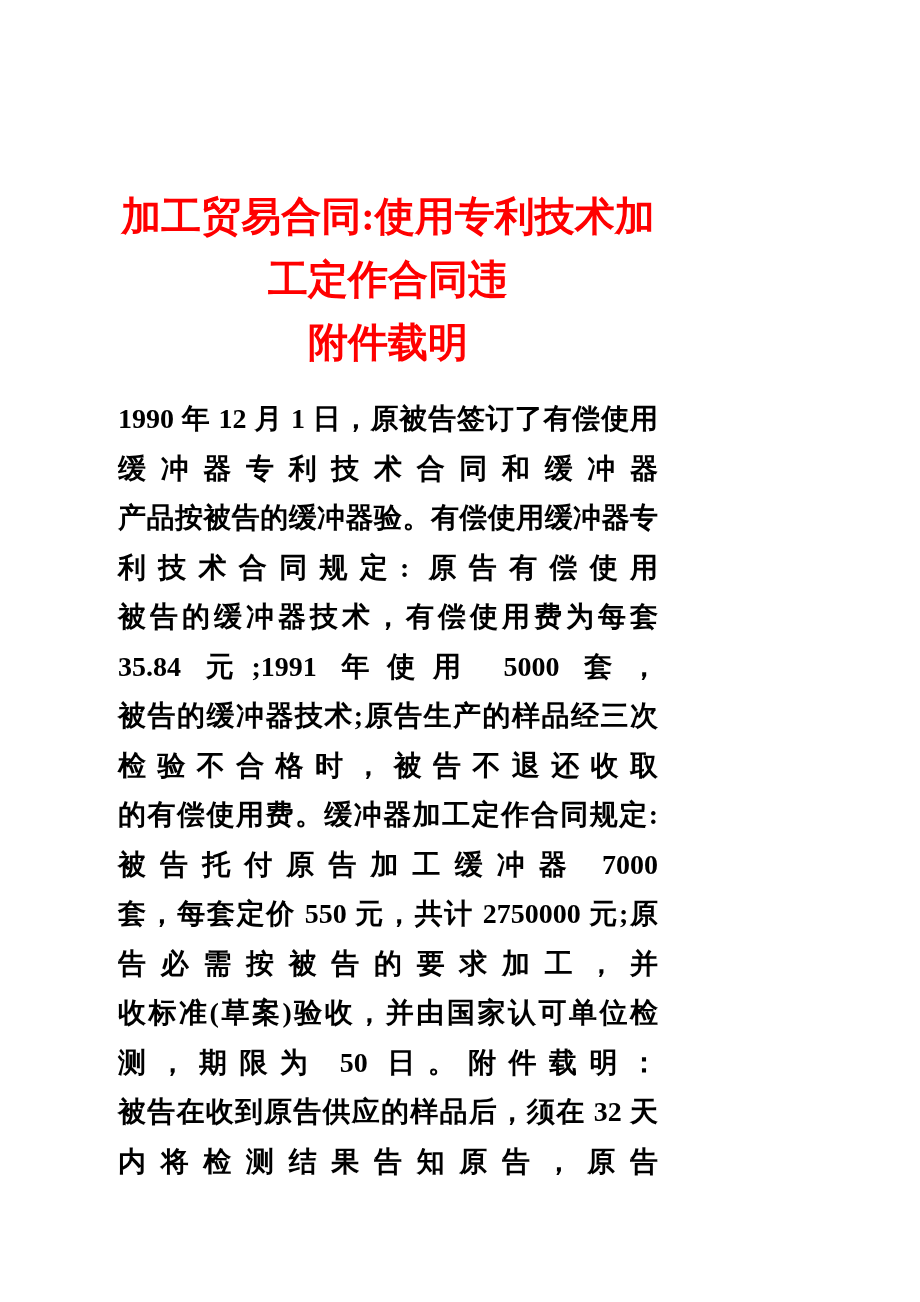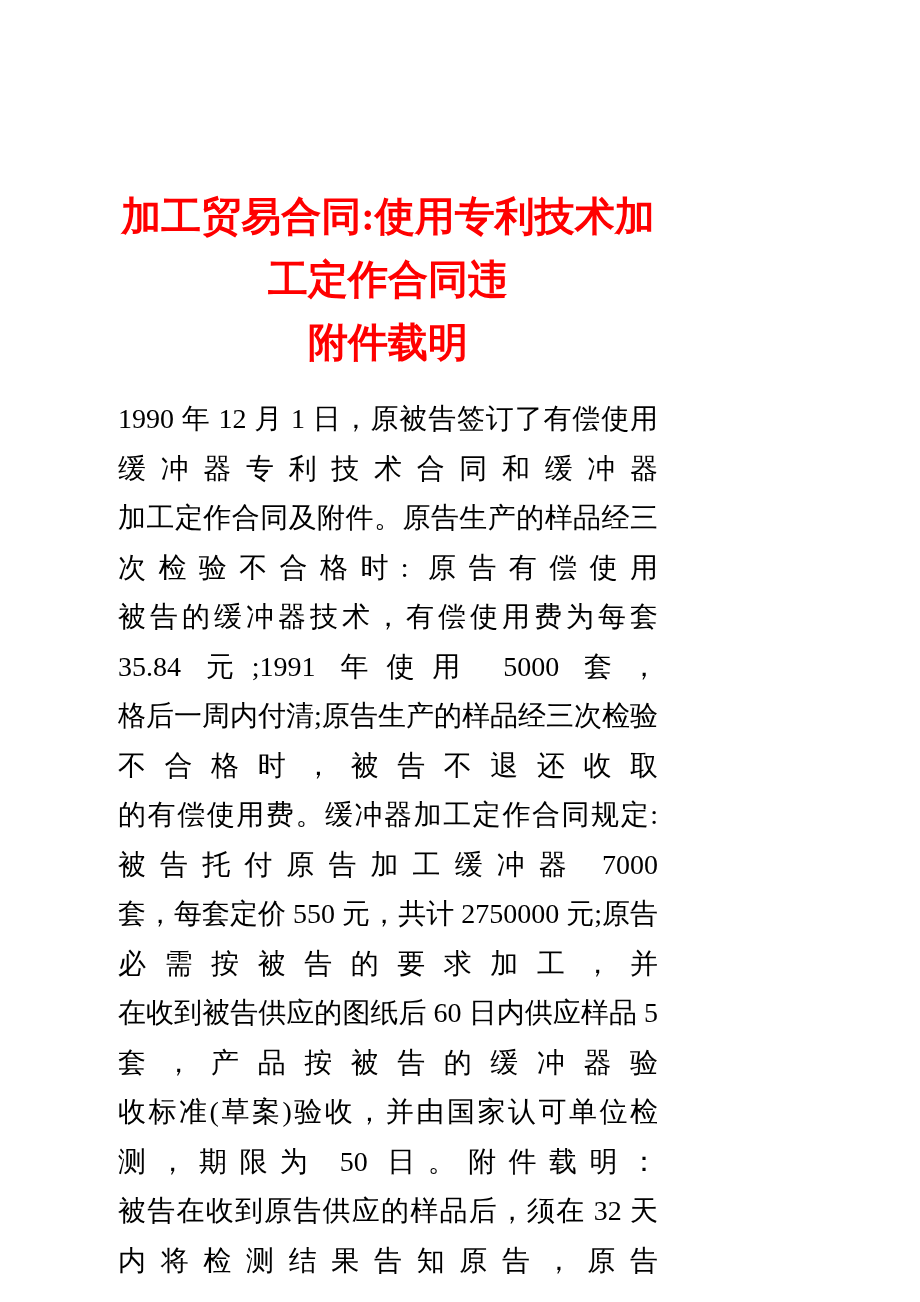--- a/index.html
+++ b/index.html
@@ -31,36 +31,36 @@
   .content {
     font-size: 28px;
     line-height: 49.5px;
   }
   .paragraph {
     margin: 0;
   }
   .line {
     text-align: justify;
     text-align-last: justify;
+    font-weight: bold;
   }
 </style>
 </head>
 <body>
 
 <div class="page">
   <h1 class="doc-title" style="color: rgb(255, 0, 0);">
     <span class="title-line">加工贸易合同:使用专利技术加工定作合同违</span>
     <span class="title-line">附件载明</span>
   </h1>
   <div class="content">
       <div class="paragraph">
         <div class="line">1990 年 12 月 1 日，原被告签订了有偿使用缓冲器专利技术合同和缓冲器</div>
-        <div class="line">加工定作合同及附件。原告生产的样品经三次检验不合格时: 原告有偿使用</div>
+        <div class="line">产品按被告的缓冲器验。有偿使用缓冲器专利技术合同规定: 原告有偿使用</div>
         <div class="line">被告的缓冲器技术，有偿使用费为每套 35.84 元;1991 年使用 5000 套，</div>
-        <div class="line">格后一周内付清;原告生产的样品经三次检验不合格时，被告不退还收取</div>
+        <div class="line">被告的缓冲器技术;原告生产的样品经三次检验不合格时，被告不退还收取</div>
         <div class="line">的有偿使用费。缓冲器加工定作合同规定: 被告托付原告加工缓冲器 7000</div>
         <div class="line">套，每套定价 550 元，共计 2750000 元;原告必需按被告的要求加工，并</div>
-        <div class="line">在收到被告供应的图纸后 60 日内供应样品 5 套，产品按被告的缓冲器验</div>
         <div class="line">收标准(草案)验收，并由国家认可单位检测，期限为 50 日。附件载明：</div>
         <div class="line">被告在收到原告供应的样品后，须在 32 天内将检测结果告知原告，原告</div>
       </div>
     </div>
 </div>
 
 </body></html>

